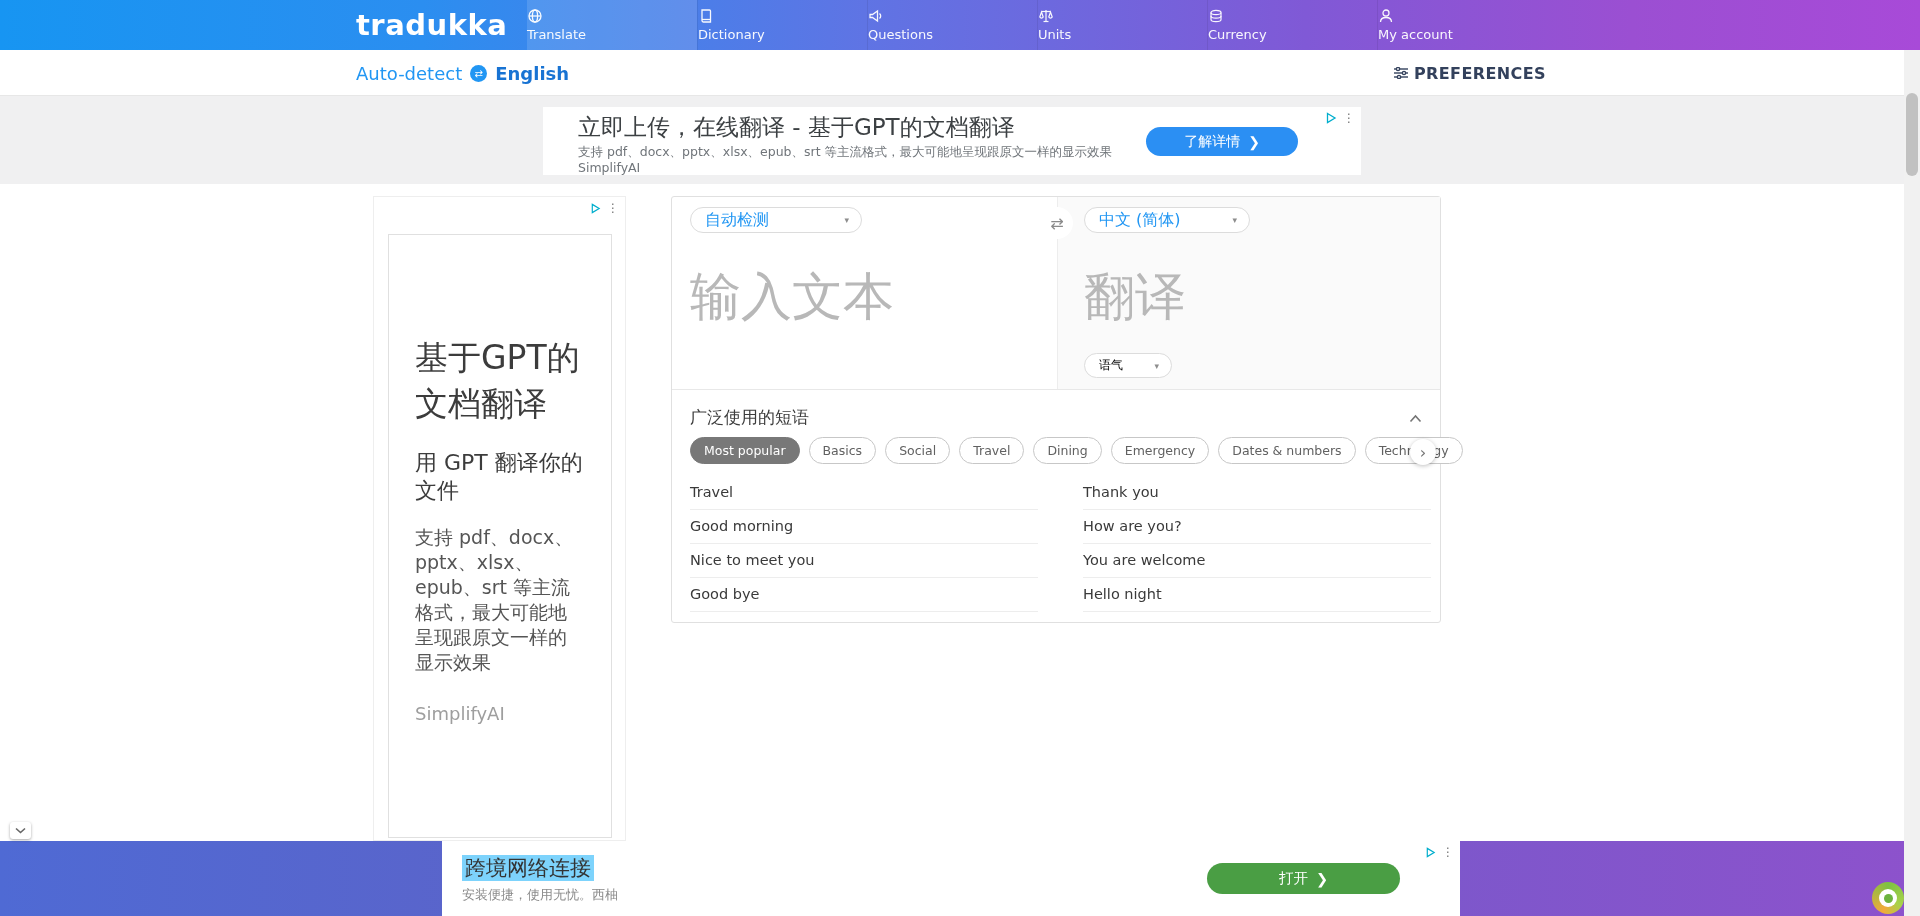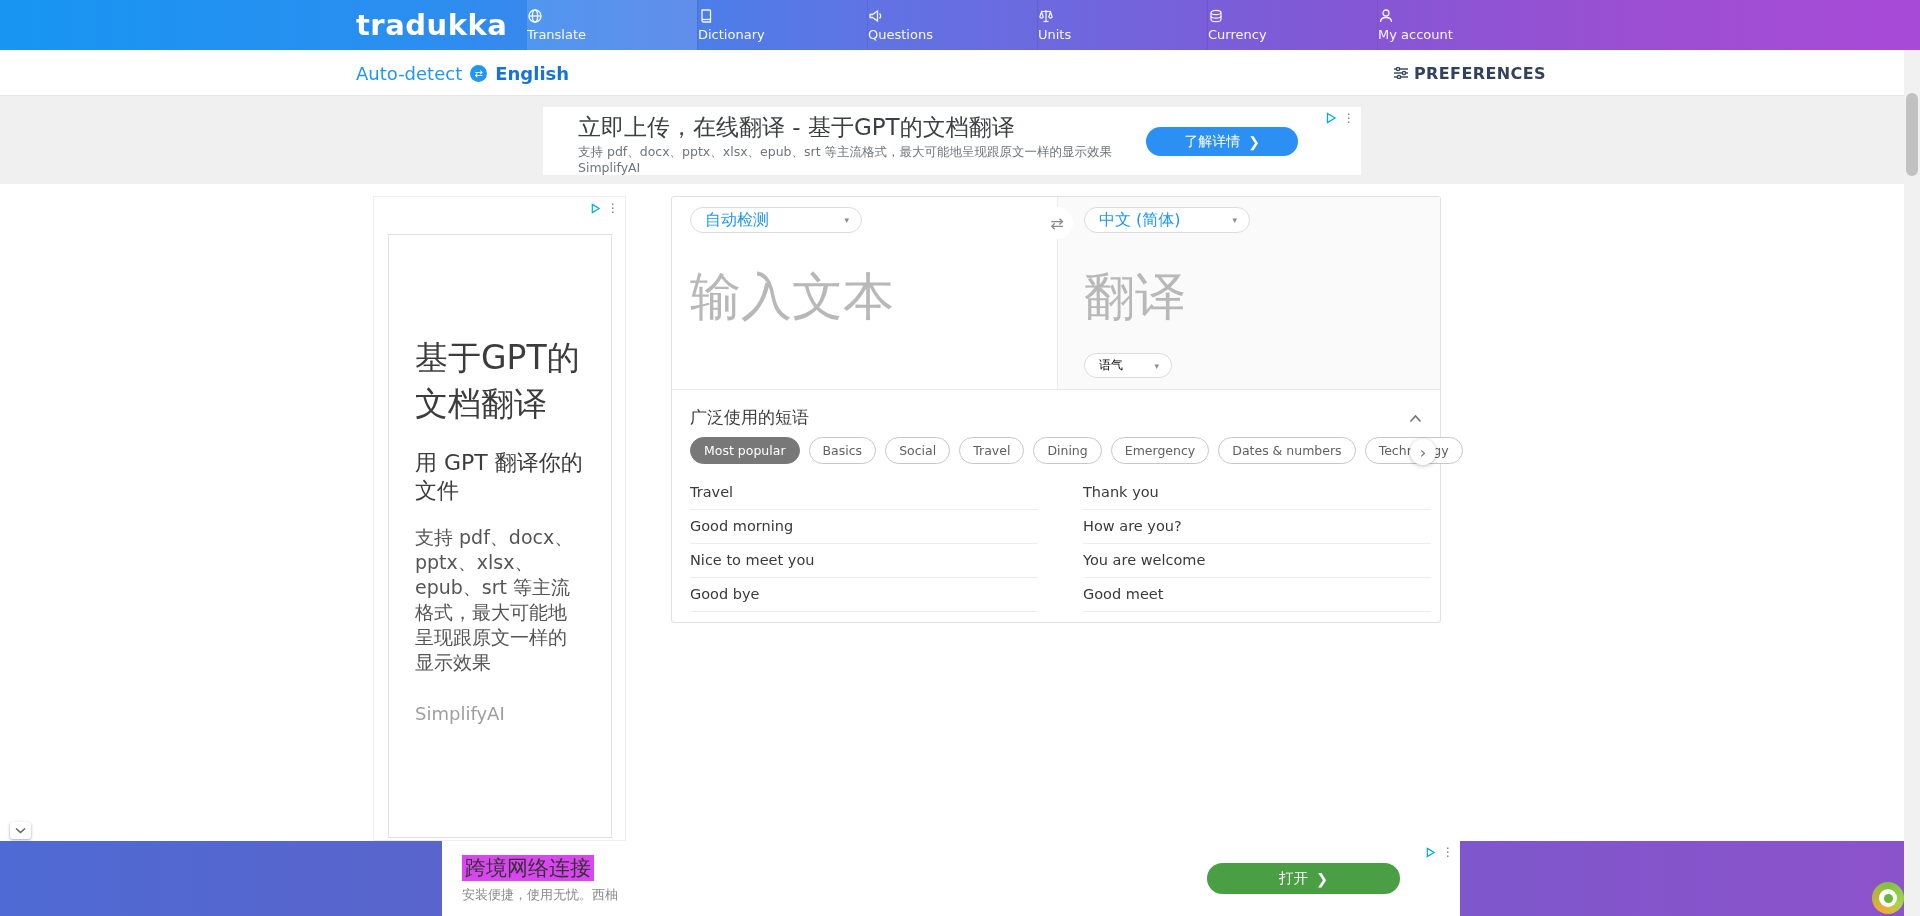--- a/index.html
+++ b/index.html
@@ -73,21 +73,21 @@
   .chips-next { position:absolute; left:738px; top:49px; width:26px; height:26px; border-radius:50%; background:#fff; box-shadow:0 1px 4px rgba(0,0,0,.25); display:flex; align-items:center; justify-content:center; color:#757575; font-size:16px; cursor:pointer; }
   .plist { position:absolute; top:86px; width:348px; }
   .plist-left { left:18px; } .plist-right { left:411px; }
   .prow { height:34px; border-bottom:1px solid #ededed; font-size:14.5px; color:#3a3a3a; padding-top:8px; cursor:pointer; }
 
   
   .bottom-strip { position:absolute; left:0; top:841px; width:1920px; height:75px;
     background:linear-gradient(90deg,#4f6ad4 0%,#5c63c9 30%,#7a58cb 70%,#8d52cc 100%); z-index:40; }
   .bottom-ad { position:absolute; left:442px; top:0; width:1018px; height:75px; background:#fff; }
   .bottom-ad-title { position:absolute; left:20px; top:13px; font-size:21px; color:#333; }
-  .hl { background:#d946ef; padding:1px 3px;text-align:center; }
+  .hl { background:#7dd3fc; padding:1px 3px;text-align:center; }
   .bottom-ad-sub { position:absolute; left:20px; top:45px; font-size:13px; color:#8a8a8a; }
   .bottom-ad-cta { position:absolute; left:765px; top:22px; width:193px; height:31px; border-radius:16px; background:#4a9e44; color:#fff;
     display:flex; align-items:center; justify-content:center; gap:8px; font-size:14.5px; cursor:pointer; }
 
   
   .collapse-btn { position:absolute; left:10px; top:822px; width:21px; height:17px; background:#fff; border-radius:3px; box-shadow:0 1px 3px rgba(0,0,0,.35); display:flex; align-items:center; justify-content:center; cursor:pointer; z-index:45; }
   .browser-logo { position:absolute; left:1872px; top:882px; width:32px; height:32px; border-radius:50%; z-index:50; cursor:pointer;
     background:conic-gradient(#7dc242 0deg,#a8d24a 120deg,#f2a93b 200deg,#7dc242 360deg); display:flex; align-items:center; justify-content:center; }
   .browser-logo .inner { width:18px; height:18px; border-radius:50%; background:#fff; display:flex; align-items:center; justify-content:center; }
   .browser-logo .dot { width:9px; height:9px; border-radius:50%; background:#6cb33f; }
@@ -272,21 +272,21 @@
     <div class="plist plist-left">
       <div class="prow">Travel</div>
       <div class="prow">Good morning</div>
       <div class="prow">Nice to meet you</div>
       <div class="prow">Good bye</div>
     </div>
     <div class="plist plist-right">
       <div class="prow">Thank you</div>
       <div class="prow">How are you?</div>
       <div class="prow">You are welcome</div>
-      <div class="prow">Good meet</div>
+      <div class="prow">Hello night</div>
     </div>
   </div>
 </div>
 
 <div class="bottom-strip">
   <div class="bottom-ad">
     <div class="bottom-ad-title"><span class="hl">跨境网络连接</span></div>
     <div class="bottom-ad-sub">安装便捷，使用无忧。西柚</div>
     <div class="bottom-ad-cta">
       <span>打开</span>

